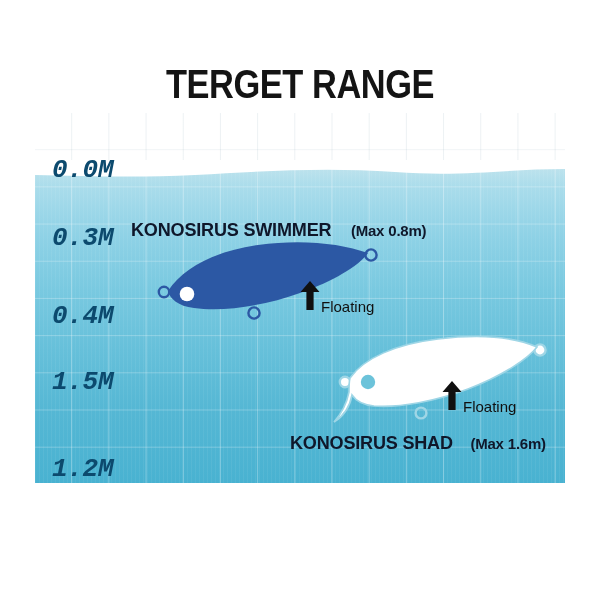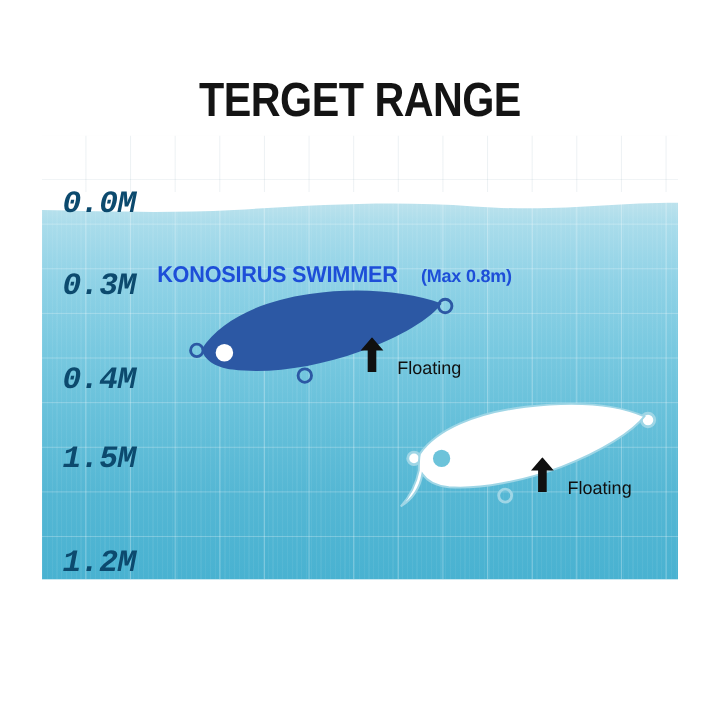--- a/index.html
+++ b/index.html
@@ -130,21 +130,21 @@
     line-height: 21px;
     color: #0c4a6e;
     letter-spacing: -0.3px;
     white-space: nowrap;
   }
 
   
   .lure-label {
     position: absolute;
     white-space: nowrap;
-    color: #1d4ed8;
+    color: #0f172a;
   }
   .lure-name {
     font-family: "Liberation Sans", sans-serif;
     font-weight: bold;
     font-size: 19px;
     letter-spacing: -0.2px;
     transform: scaleX(0.95);
     transform-origin: 0 50%;
     display: inline-block;
   }
@@ -163,21 +163,21 @@
     display: flex;
     align-items: flex-end;
     white-space: nowrap;
   }
   .floating-arrow { display: block; }
   .floating-text {
     font-family: "Liberation Sans", sans-serif;
     font-weight: normal;
     font-size: 15px;
     color: #101010;
-    margin-left: 11px;
+    margin-left: 1px;
     margin-bottom: -1px;
   }
 
   
   .lure-art { position: absolute; }
   .lure-art svg { display: block; overflow: visible; }
 </style>
 </head>
 <body>
 
@@ -279,14 +279,17 @@
 
   <div class="floating-mark" style="left:442px; top:381px;">
     <span class="floating-arrow">
       <svg width="20" height="29" viewBox="0 0 20 29" xmlns="http://www.w3.org/2000/svg">
         <path d="M10,0 L19.5,11 L13.6,11 L13.6,29 L6.4,29 L6.4,11 L0.5,11 Z" fill="#101010"></path>
       </svg>
     </span>
     <span class="floating-text">Floating</span>
   </div>
 
+  <div class="lure-label" style="left:290px; top:432px;">
+    <span class="lure-name">KONOSIRUS SHAD</span><span class="lure-max">(Max 1.6m)</span>
+  </div>
 
 </div>
 
 </body></html>

